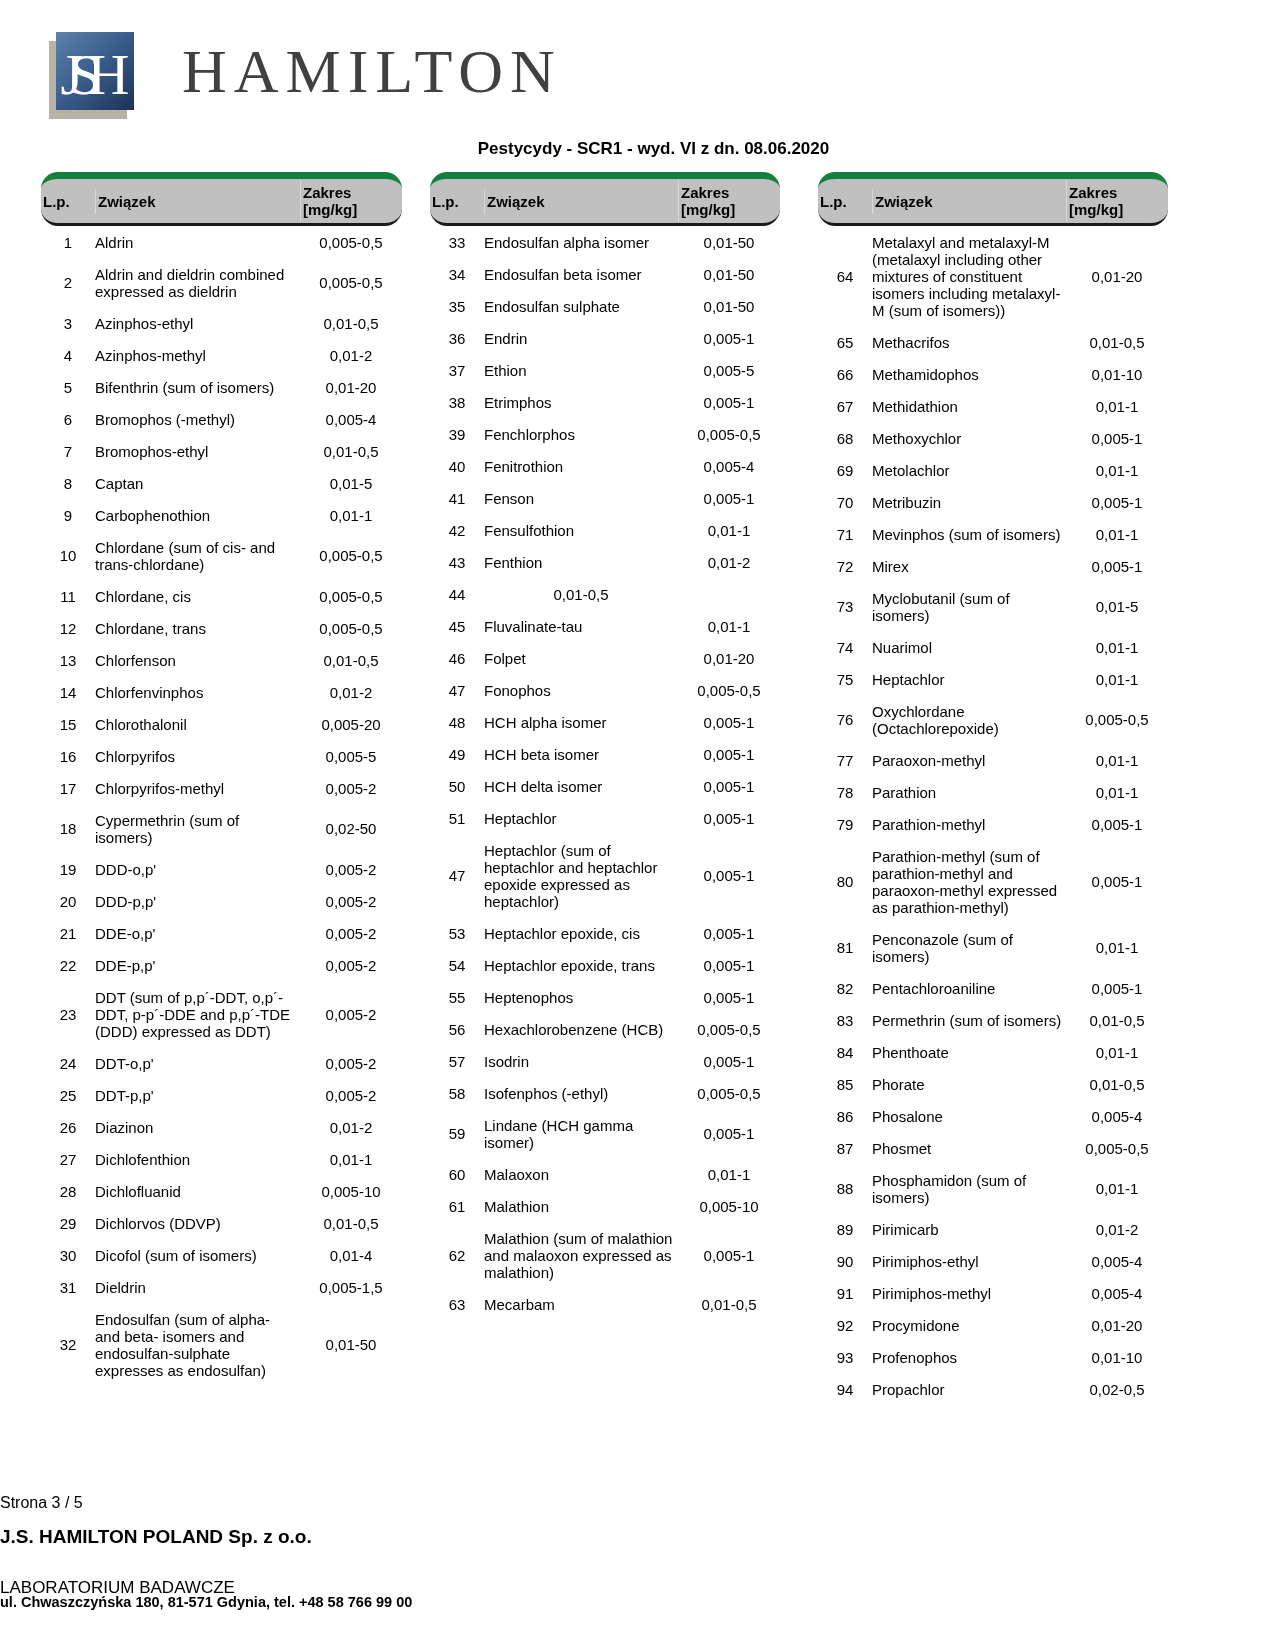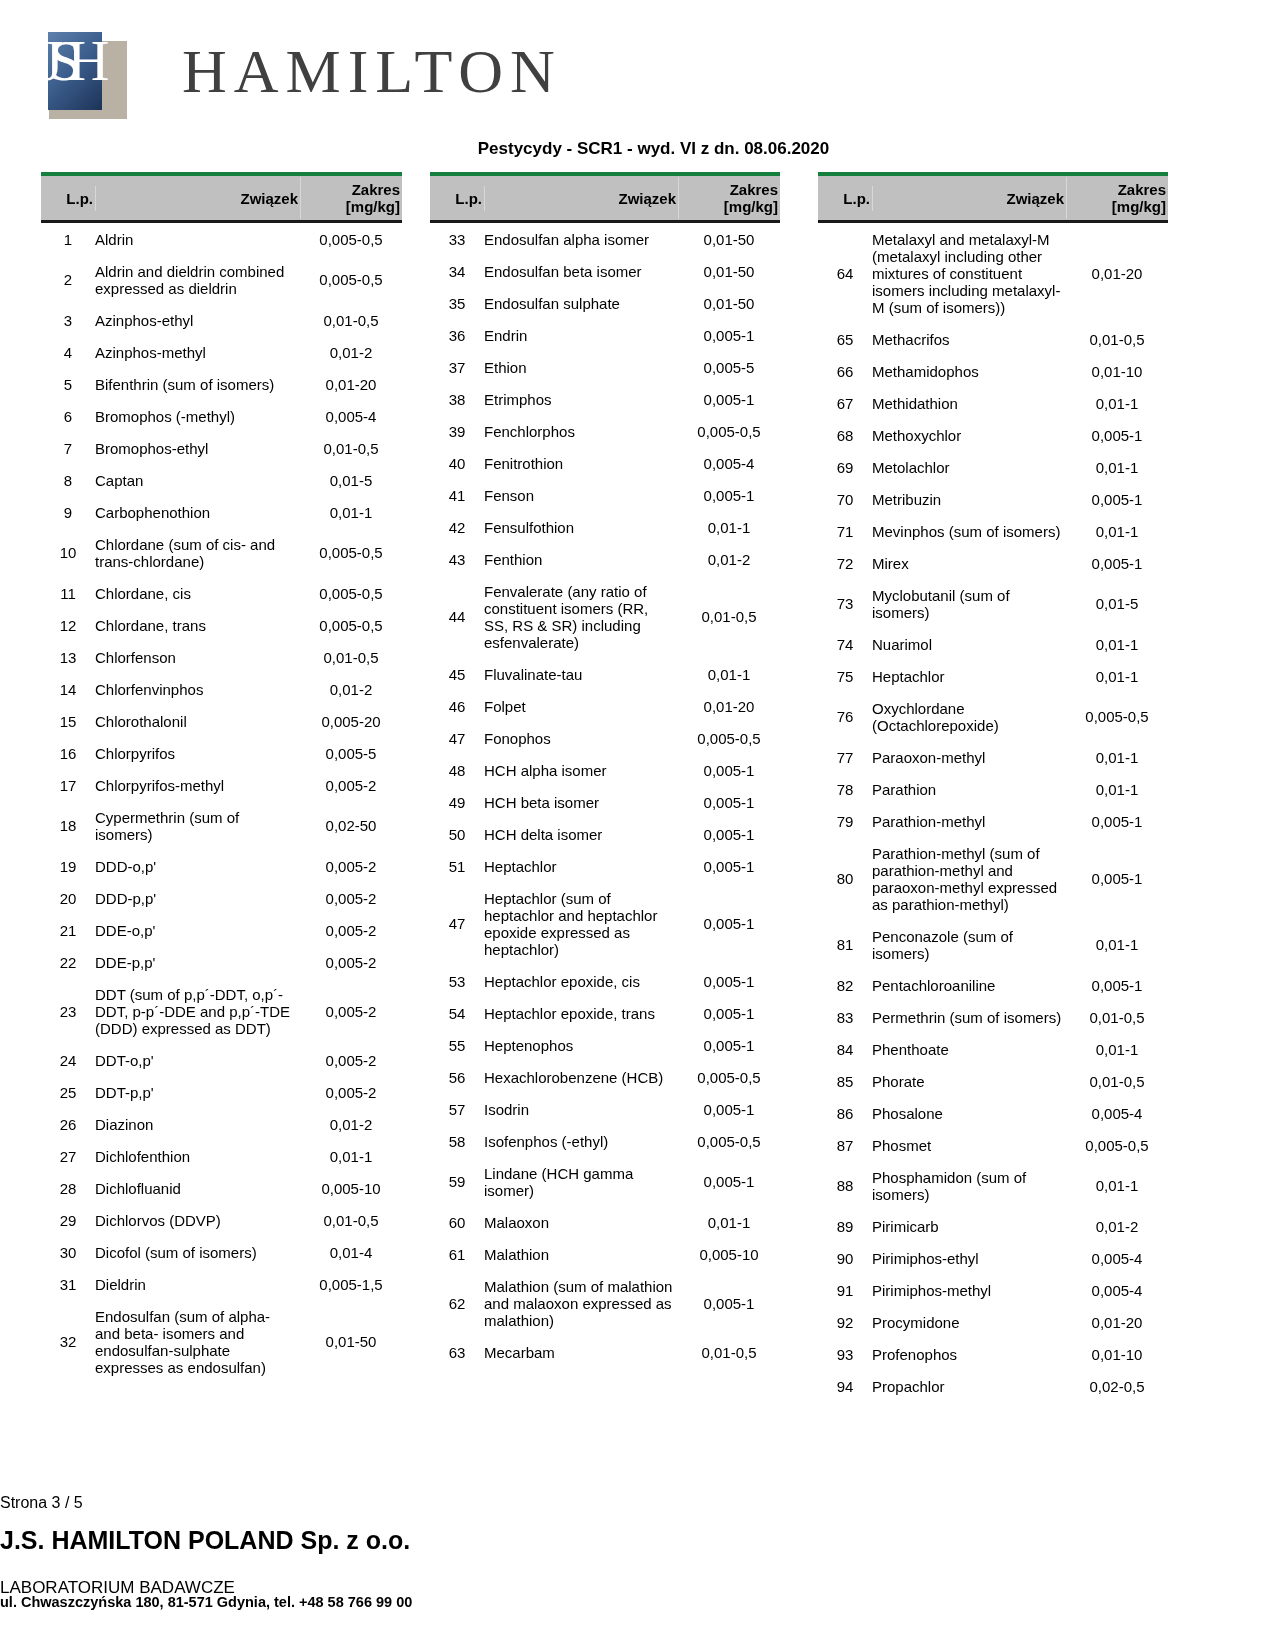--- a/index.html
+++ b/index.html
@@ -7,23 +7,23 @@
     position:relative; width:1275px; height:1650px; margin:0 auto;
     background:#ffffff; overflow:hidden;
     font-family:"Liberation Sans", sans-serif; color:#000;
   }
 
   
   .logo-block { position:absolute; top:32px; left:40px; height:90px; }
   .logo-mark { position:absolute; top:0; left:0; width:90px; height:90px; }
   .logo-shadow { position:absolute; top:9px; left:9px; width:78px; height:78px; background:#b9b1a4; }
   .logo-square {
-    position:absolute; top:0; left:8px; width:54px; height:78px;
+    position:absolute; top:0; left:16px; width:78px; height:78px;
     background:linear-gradient(135deg,#62851a 0%, #5d80ac 0%, #3c5f8d 45%, #1d3358 100%);
-    display:flex; align-items:flex-start; justify-content:center;
+    display:flex; align-items:flex-end; justify-content:center;
   }
   .logo-monogram {
     font-family:"Liberation Serif", serif; color:#ffffff;
     font-size:58px; line-height:58px; letter-spacing:-0.24em;
     padding-right:0.24em; padding-bottom:6px;
   }
   .brand {
     position:absolute; top:8px; left:142px;
     font-family:"Liberation Serif", serif; font-size:62px; line-height:62px;
     color:#404040; letter-spacing:7px; white-space:nowrap;
@@ -36,39 +36,39 @@
   }
 
   
   .ptable { position:absolute; top:172px; }
   .ptable.t1 { left:41px;  width:361px; }
   .ptable.t2 { left:430px; width:350px; }
   .ptable.t3 { left:818px; width:350px; }
 
   .thead {
     display:grid; grid-template-columns:54px 1fr 102px;
-    background:#c0c0c0; border-top:4px solid #15803d; border-bottom:3px solid #1a1a1a;
-    min-height:44px; align-items:center; text-align:right;
-    font-weight:bold; font-size:15px; line-height:17px;
+    background:#c0c0c0; border-top:7px solid #15803d; border-bottom:3px solid #1a1a1a;
+    min-height:44px; align-items:center; text-align:left;
+    font-weight:bold; font-size:15px; line-height:17px;border-radius:17px;
   }
   .thead .hcell { padding:4px 2px; }
   .thead .hcell + .hcell { border-left:1px solid #d8d8d8; }
 
   .trow {
     display:grid; grid-template-columns:54px 1fr 102px;
     padding:7.5px 0; font-size:15px; line-height:17px;
   }
   .trow .lp    { text-align:center; align-self:center; }
   .trow .name  { text-align:left; padding-right:4px; }
   .trow .range { text-align:center; align-self:center; white-space:nowrap; }
 
   
   .footer { position:absolute; left:0; width:1210px; text-align:left; }
   .f-page    { top:1494px; font-size:16px; }
-  .f-company { top:1526px; font-size:25px; font-weight:bold; }
+  .f-company { top:1526px; font-size:19px; font-weight:bold; }
   .f-lab     { top:1561px; font-size:17px; font-weight:normal;margin-top:17px; }
   .f-address { top:1594px; font-size:14.5px;font-weight:bold; }
 </style>
 </head>
 <body>
 
 <div class="page">
 
   <div class="logo-block">
     <div class="logo-mark">
@@ -359,21 +359,20 @@
         </div>
 
         <div class="trow">
           <div class="lp">43</div>
           <div class="name">Fenthion</div>
           <div class="range">0,01-2</div>
         </div>
 
         <div class="trow">
           <div class="lp">44</div>
-          <div class="name">Fenvalerate (any ratio of constituent isomers (RR, SS, RS &amp; SR) including esfenvalerate)</div>
           <div class="range">0,01-0,5</div>
         </div>
 
         <div class="trow">
           <div class="lp">45</div>
           <div class="name">Fluvalinate-tau</div>
           <div class="range">0,01-1</div>
         </div>
 
         <div class="trow">

